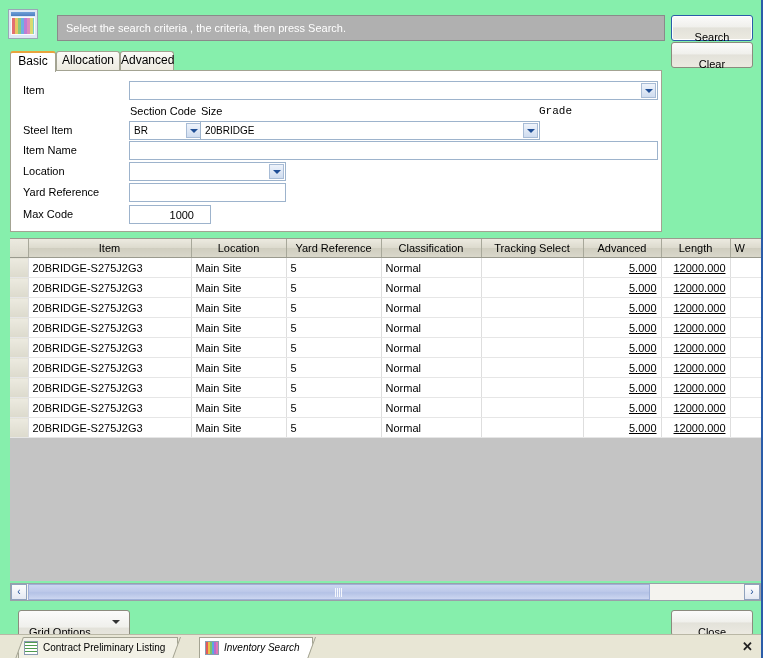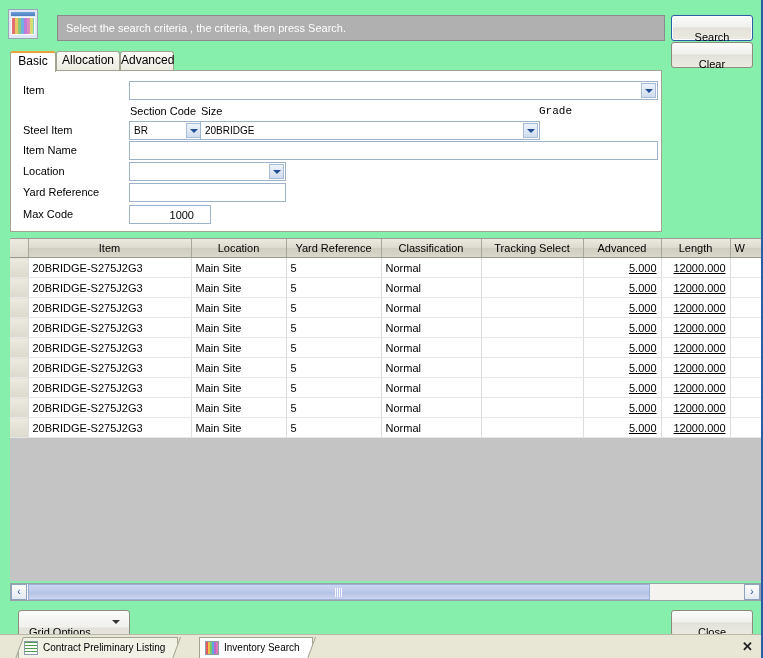--- a/index.html
+++ b/index.html
@@ -586,21 +586,21 @@
   </button>
   <button class="btn" id="close-btn">Close</button>
 
   <div class="doctabs">
     <div class="doctab" style="left:18px;">
       <span class="skew-l"></span>
       <span class="tabicon ti-doc"></span>
       <span>Contract Preliminary Listing</span>
       <span class="skew-r"></span>
     </div>
-    <div class="doctab active" style="left:199px;">
+    <div class="doctab active" style="left:199px;font-style:italic;">
       <span class="tabicon ti-grid"></span>
       <span>Inventory Search</span>
       <span class="skew-r"></span>
     </div>
     <div id="doctab-close">✕</div>
   </div>
 
 </div>
 
 </body></html>

